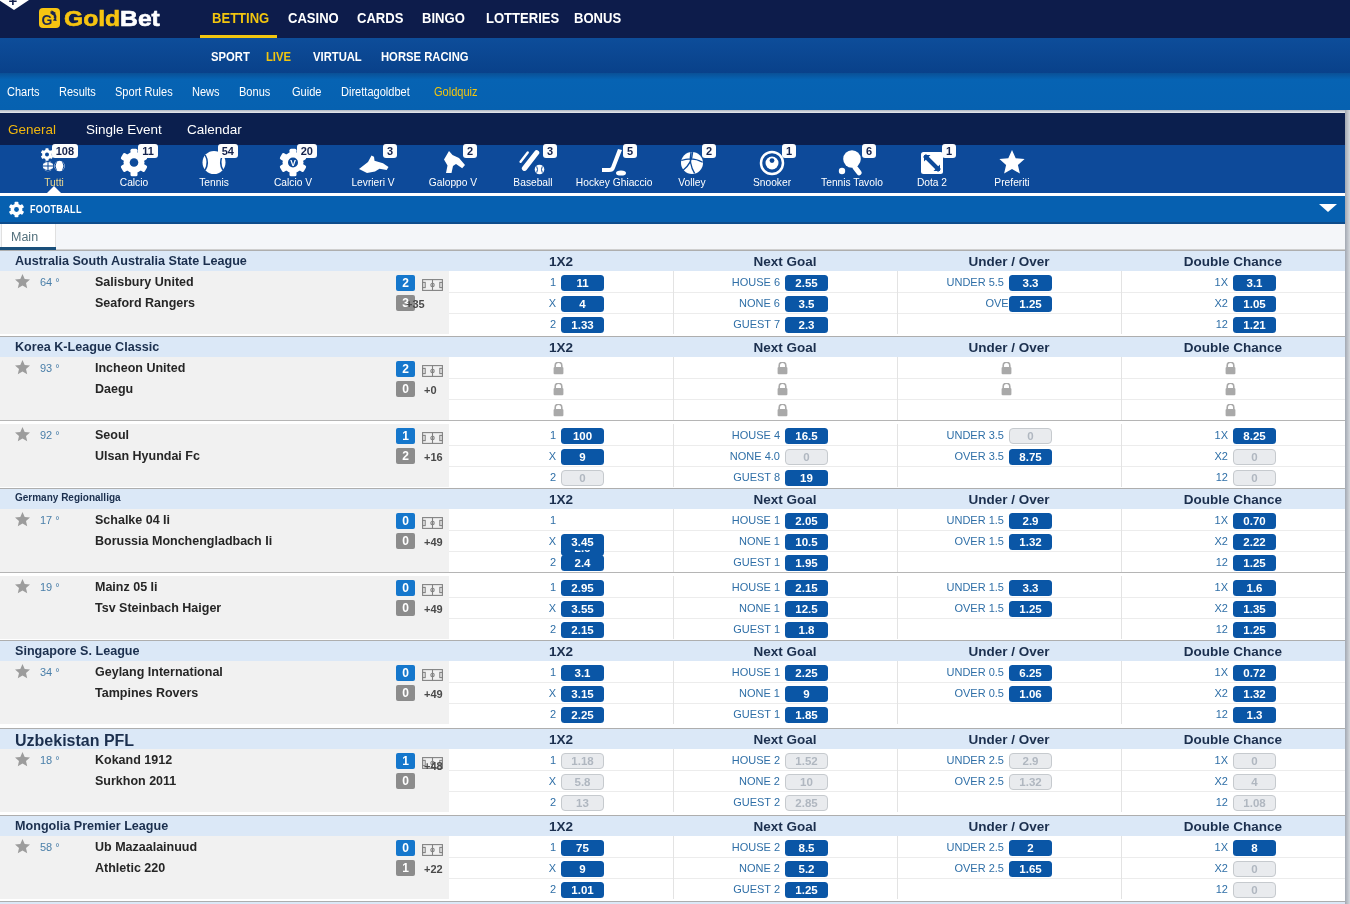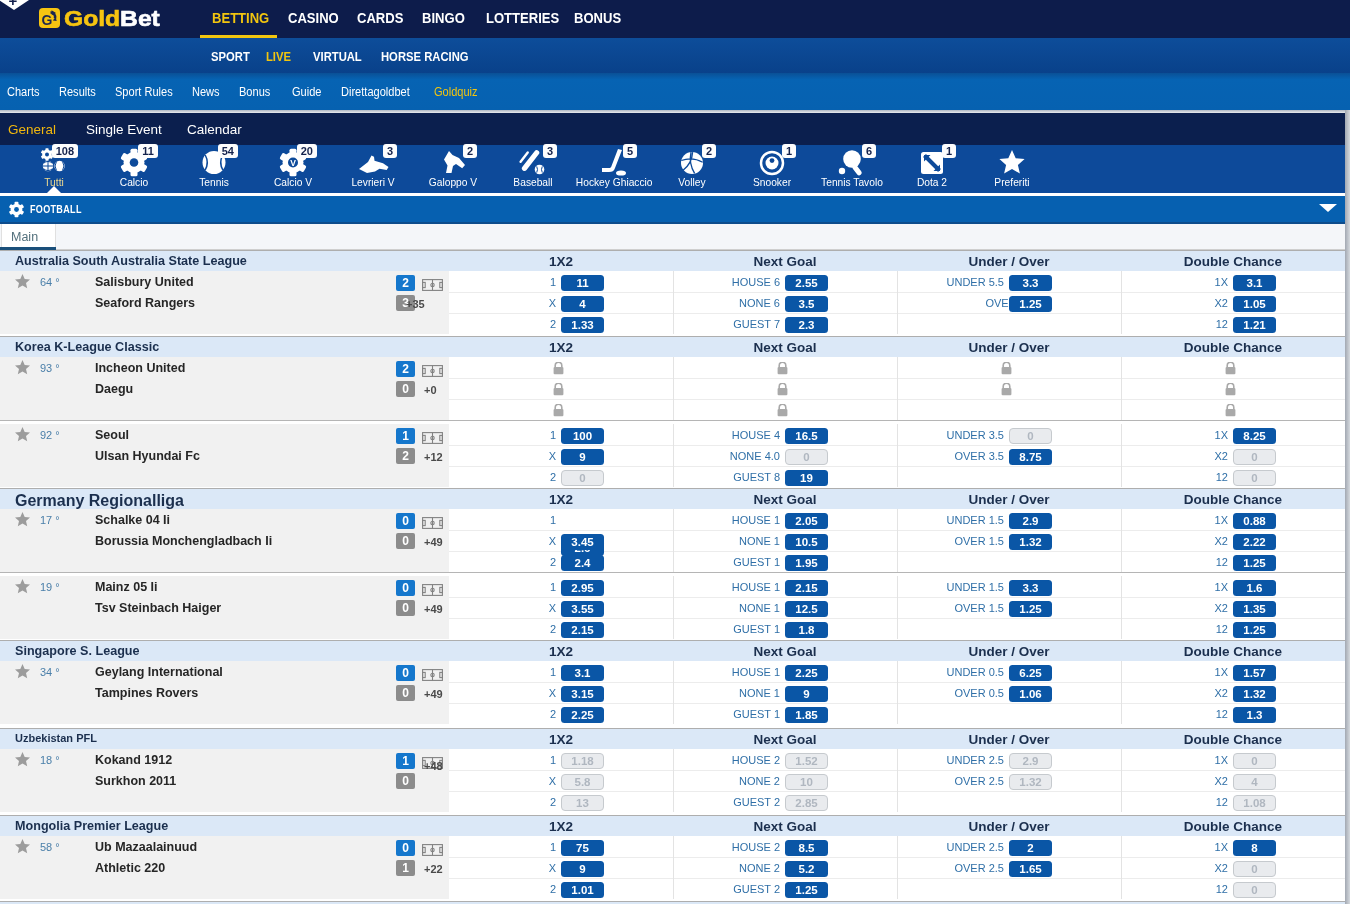--- a/index.html
+++ b/index.html
@@ -353,21 +353,21 @@
 <div class="abs score" style="left:396px;top:448px;background:#8c8c8c">2</div>
 <div class="abs" style="left:422px;top:430px"><svg width="21" height="12" viewBox="0 0 21 12">
       <g stroke="#828282" stroke-width="1.1" fill="none">
 <rect x="0.6" y="0.6" width="19.8" height="10.8"></rect>
         <line x1="10.5" y1="0.6" x2="10.5" y2="11.4"></line>
 <rect x="0.6" y="3.4" width="2.6" height="5.2"></rect>
         <rect x="17.8" y="3.4" width="2.6" height="5.2"></rect>
 <circle cx="10.5" cy="6" r="1.7"></circle>
       </g>
     </svg></div>
-<div class="abs adv" style="left:424px;top:451px">+12</div>
+<div class="abs adv" style="left:424px;top:451px">+16</div>
 <div class="abs lbl" style="left:449.0px;top:428.5px;width:107px">1</div>
 <div class="abs box" style="left:561.0px;top:427.5px">100</div>
 <div class="abs lbl" style="left:449.0px;top:449.5px;width:107px">X</div>
 <div class="abs box" style="left:561.0px;top:448.5px">9</div>
 <div class="abs lbl" style="left:449.0px;top:470.5px;width:107px">2</div>
 <div class="abs boxoff" style="left:561.0px;top:469.5px">0</div>
 <div class="abs lbl" style="left:673.0px;top:428.5px;width:107px">HOUSE 4</div>
 <div class="abs box" style="left:785.0px;top:427.5px">16.5</div>
 <div class="abs lbl" style="left:673.0px;top:449.5px;width:107px">NONE 4.0</div>
 <div class="abs boxoff" style="left:785.0px;top:448.5px">0</div>
@@ -378,21 +378,21 @@
 <div class="abs lbl" style="left:897.0px;top:449.5px;width:107px">OVER 3.5</div>
 <div class="abs box" style="left:1009.0px;top:448.5px">8.75</div>
 <div class="abs lbl" style="left:1121.0px;top:428.5px;width:107px">1X</div>
 <div class="abs box" style="left:1233.0px;top:427.5px">8.25</div>
 <div class="abs lbl" style="left:1121.0px;top:449.5px;width:107px">X2</div>
 <div class="abs boxoff" style="left:1233.0px;top:448.5px">0</div>
 <div class="abs lbl" style="left:1121.0px;top:470.5px;width:107px">12</div>
 <div class="abs boxoff" style="left:1233.0px;top:469.5px">0</div>
 <div class="abs" style="left:0;top:488px;width:1345.0px;height:1px;background:#aeaeae"></div>
 <div class="abs" style="left:0;top:489px;width:1345.0px;height:20px;background:#dbe8f7"></div>
-<div class="abs" style="left:15px;top:492px;font-weight:bold;font-size:16px;color:#1b2f4e">Germany Regionalliga</div>
+<div class="abs" style="left:15px;top:492px;font-weight:bold;font-size:10px;color:#1b2f4e">Germany Regionalliga</div>
 <div class="abs hdr" style="left:449px;top:491.5px;width:224px;text-align:center">1X2</div>
 <div class="abs hdr" style="left:673px;top:491.5px;width:224px;text-align:center">Next Goal</div>
 <div class="abs hdr" style="left:897px;top:491.5px;width:224px;text-align:center">Under / Over</div>
 <div class="abs hdr" style="left:1121px;top:491.5px;width:224px;text-align:center">Double Chance</div>
 <div class="abs" style="left:0;top:509px;width:449px;height:63px;background:#f1f1f1"></div>
 <div class="abs" style="left:449px;top:509px;width:896px;height:63px;background:#fff"></div>
 <div class="abs" style="left:449px;top:530px;width:896px;height:1px;background:#ececec"></div>
 <div class="abs" style="left:449px;top:551px;width:896px;height:1px;background:#ececec"></div>
 <div class="abs" style="left:673px;top:509px;width:1px;height:63px;background:#e3e3e3"></div>
 <div class="abs" style="left:897px;top:509px;width:1px;height:63px;background:#e3e3e3"></div>
@@ -425,21 +425,21 @@
 <div class="abs box" style="left:785.0px;top:512.5px">2.05</div>
 <div class="abs lbl" style="left:673.0px;top:534.5px;width:107px">NONE 1</div>
 <div class="abs box" style="left:785.0px;top:533.5px">10.5</div>
 <div class="abs lbl" style="left:673.0px;top:555.5px;width:107px">GUEST 1</div>
 <div class="abs box" style="left:785.0px;top:554.5px">1.95</div>
 <div class="abs lbl" style="left:897.0px;top:513.5px;width:107px">UNDER 1.5</div>
 <div class="abs box" style="left:1009.0px;top:512.5px">2.9</div>
 <div class="abs lbl" style="left:897.0px;top:534.5px;width:107px">OVER 1.5</div>
 <div class="abs box" style="left:1009.0px;top:533.5px">1.32</div>
 <div class="abs lbl" style="left:1121.0px;top:513.5px;width:107px">1X</div>
-<div class="abs box" style="left:1233.0px;top:512.5px">0.88</div>
+<div class="abs box" style="left:1233.0px;top:512.5px">0.70</div>
 <div class="abs lbl" style="left:1121.0px;top:534.5px;width:107px">X2</div>
 <div class="abs box" style="left:1233.0px;top:533.5px">2.22</div>
 <div class="abs lbl" style="left:1121.0px;top:555.5px;width:107px">12</div>
 <div class="abs box" style="left:1233.0px;top:554.5px">1.25</div>
 <div class="abs" style="left:0;top:572px;width:1345.0px;height:1px;background:#b5b5b5"></div>
 <div class="abs" style="left:0;top:576px;width:449px;height:63px;background:#f1f1f1"></div>
 <div class="abs" style="left:449px;top:576px;width:896px;height:63px;background:#fff"></div>
 <div class="abs" style="left:449px;top:597px;width:896px;height:1px;background:#ececec"></div>
 <div class="abs" style="left:449px;top:618px;width:896px;height:1px;background:#ececec"></div>
 <div class="abs" style="left:673px;top:576px;width:1px;height:63px;background:#e3e3e3"></div>
@@ -527,28 +527,28 @@
 <div class="abs box" style="left:785.0px;top:664.5px">2.25</div>
 <div class="abs lbl" style="left:673.0px;top:686.5px;width:107px">NONE 1</div>
 <div class="abs box" style="left:785.0px;top:685.5px">9</div>
 <div class="abs lbl" style="left:673.0px;top:707.5px;width:107px">GUEST 1</div>
 <div class="abs box" style="left:785.0px;top:706.5px">1.85</div>
 <div class="abs lbl" style="left:897.0px;top:665.5px;width:107px">UNDER 0.5</div>
 <div class="abs box" style="left:1009.0px;top:664.5px">6.25</div>
 <div class="abs lbl" style="left:897.0px;top:686.5px;width:107px">OVER 0.5</div>
 <div class="abs box" style="left:1009.0px;top:685.5px">1.06</div>
 <div class="abs lbl" style="left:1121.0px;top:665.5px;width:107px">1X</div>
-<div class="abs box" style="left:1233.0px;top:664.5px">1.57</div>
+<div class="abs box" style="left:1233.0px;top:664.5px">0.72</div>
 <div class="abs lbl" style="left:1121.0px;top:686.5px;width:107px">X2</div>
 <div class="abs box" style="left:1233.0px;top:685.5px">1.32</div>
 <div class="abs lbl" style="left:1121.0px;top:707.5px;width:107px">12</div>
 <div class="abs box" style="left:1233.0px;top:706.5px">1.3</div>
 <div class="abs" style="left:0;top:728px;width:1345.0px;height:1px;background:#aeaeae"></div>
 <div class="abs" style="left:0;top:729px;width:1345.0px;height:20px;background:#dbe8f7"></div>
-<div class="abs" style="left:15px;top:732px;font-weight:bold;font-size:11px;color:#1b2f4e">Uzbekistan PFL</div>
+<div class="abs" style="left:15px;top:732px;font-weight:bold;font-size:16px;color:#1b2f4e">Uzbekistan PFL</div>
 <div class="abs hdr" style="left:449px;top:731.5px;width:224px;text-align:center">1X2</div>
 <div class="abs hdr" style="left:673px;top:731.5px;width:224px;text-align:center">Next Goal</div>
 <div class="abs hdr" style="left:897px;top:731.5px;width:224px;text-align:center">Under / Over</div>
 <div class="abs hdr" style="left:1121px;top:731.5px;width:224px;text-align:center">Double Chance</div>
 <div class="abs" style="left:0;top:749px;width:449px;height:63px;background:#f1f1f1"></div>
 <div class="abs" style="left:449px;top:749px;width:896px;height:63px;background:#fff"></div>
 <div class="abs" style="left:449px;top:770px;width:896px;height:1px;background:#ececec"></div>
 <div class="abs" style="left:449px;top:791px;width:896px;height:1px;background:#ececec"></div>
 <div class="abs" style="left:673px;top:749px;width:1px;height:63px;background:#e3e3e3"></div>
 <div class="abs" style="left:897px;top:749px;width:1px;height:63px;background:#e3e3e3"></div>

